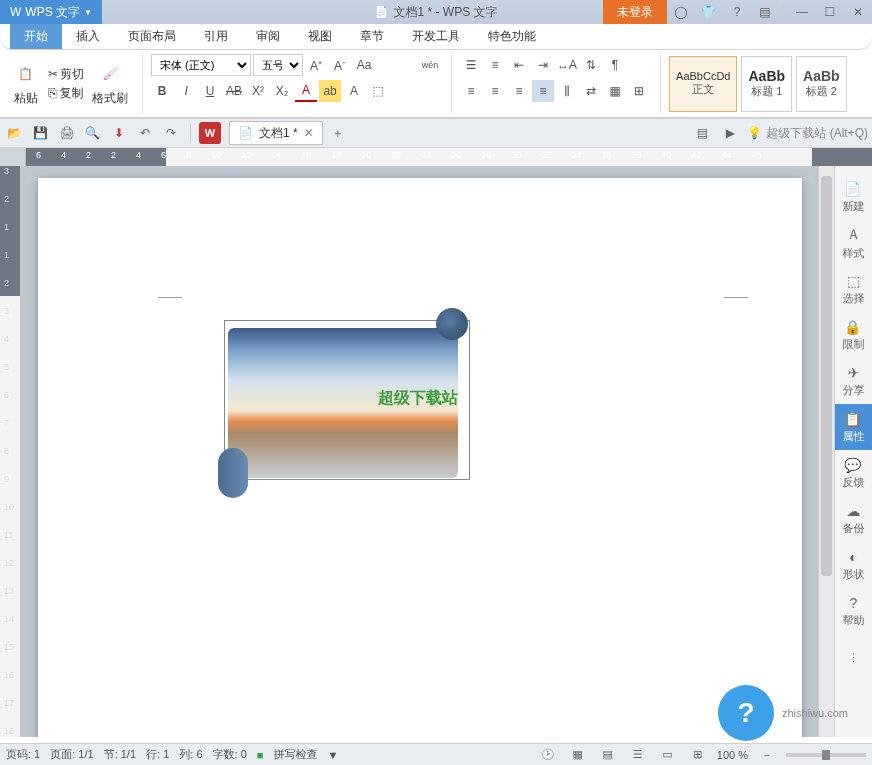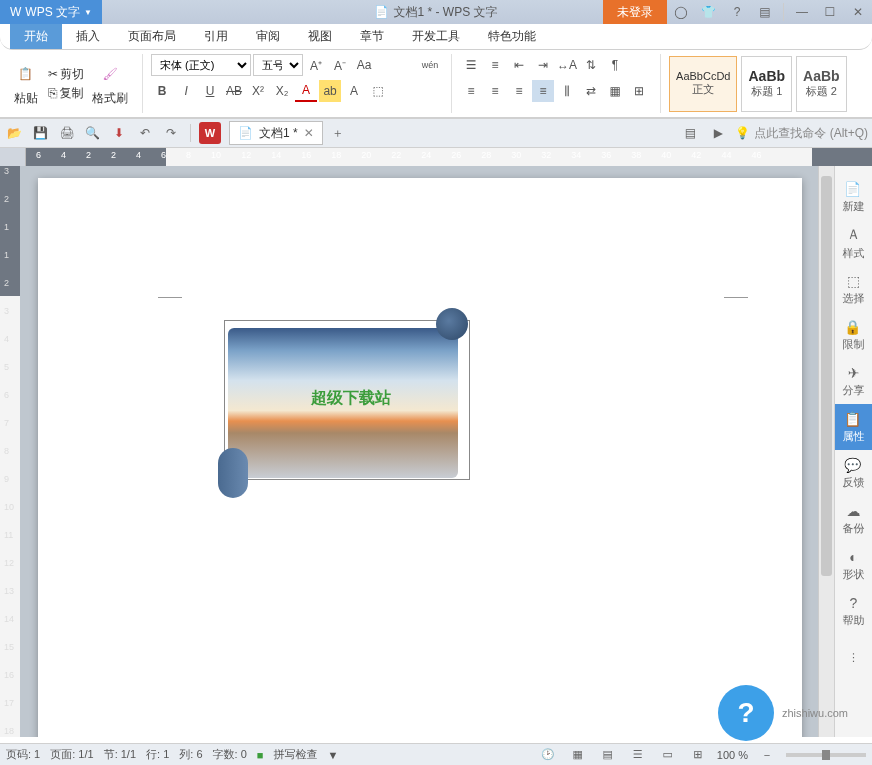--- a/index.html
+++ b/index.html
@@ -44,21 +44,21 @@
 .vruler{width:20px;background:#6f7782;color:#fff;position:relative;}
 .vruler .white{position:absolute;top:130px;bottom:0;left:0;right:0;background:#f4f4f4;}
 .vruler-nums{position:absolute;left:4px;top:0;display:flex;flex-direction:column;gap:18px;font-size:9px;color:#ddd;}
 .canvas-wrap{flex:1;background:#bfc7cf;position:relative;overflow:hidden;}
 .page{position:absolute;left:18px;top:12px;width:764px;height:700px;background:#fff;box-shadow:0 2px 8px rgba(0,0,0,0.3);}
 .margin-mark{position:absolute;width:24px;height:24px;border:1px solid #999;}
 .mm-tl{top:96px;left:120px;border-right:none;border-bottom:none;border-left:none;transform:rotate(180deg);}
 .mm-tr{top:96px;right:54px;border-left:none;border-bottom:none;border-right:none;transform:rotate(180deg);}
 .scroll-shape{position:absolute;left:180px;top:130px;width:250px;height:190px;}
 .scroll-body{position:absolute;left:10px;top:20px;width:230px;height:150px;background:linear-gradient(to bottom,#3a5a88 0%,#7ba2c8 15%,#d4e2ed 35%,#f4e8d0 55%,#e89050 62%,#a88868 70%,#c8cdd4 100%);border-radius:6px;overflow:hidden;}
-.scroll-text{position:absolute;top:60px;left:16px;right:0;text-align:center;color:#3c9d3c;font-size:16px;font-weight:bold;}
+.scroll-text{position:absolute;top:60px;left:16px;right:0;text-align:right;color:#3c9d3c;font-size:16px;font-weight:bold;}
 .scroll-curl-tr{position:absolute;right:0;top:0;width:32px;height:32px;background:radial-gradient(circle at 40% 40%,#5a7aa0,#2e4868);border-radius:50%;}
 .scroll-curl-bl{position:absolute;left:0;bottom:0;width:30px;height:50px;background:linear-gradient(to right,#4a6a90,#6a8ab0);border-radius:15px;}
 .sel-handles{position:absolute;inset:12px -2px 18px 6px;border:1px solid #888;}
 .vscroll{width:16px;background:#e9e9e9;border-left:1px solid #ccc;position:relative;}
 .vscroll-thumb{position:absolute;top:10px;left:2px;right:2px;height:400px;background:#c8c8c8;border-radius:3px;}
 .sidepanel{width:38px;background:#f4f4f4;border-left:1px solid #d0d0d0;display:flex;flex-direction:column;align-items:center;padding-top:8px;}
 .side-item{width:38px;height:46px;display:flex;flex-direction:column;align-items:center;justify-content:center;gap:2px;cursor:pointer;font-size:11px;color:#666;}
 .side-item.active{background:#4a90d9;color:#fff;}
 .side-icon{font-size:14px;}
 .statusbar{height:22px;background:#e9edf2;border-top:1px solid #d0d0d0;display:flex;align-items:center;padding:0 6px;gap:10px;font-size:11px;color:#555;position:absolute;bottom:0;left:0;right:0;}
@@ -215,21 +215,21 @@
     <span>📄</span>
     <span>文档1 *</span>
     <span class="doctab-close">✕</span>
   </div>
   <div class="qat-btn">＋</div>
   <div class="qat-right">
     <div class="qat-btn">▤</div>
     <div class="qat-btn">▶</div>
     <div class="search-cmd">
       <span class="bulb">💡</span>
-      <span>点此查找命令 (Alt+Q)</span>
+      <span>超级下载站 (Alt+Q)</span>
     </div>
   </div>
 </div>
 
 <div class="ruler-row">
   <div class="ruler-corner"></div>
   <div class="ruler-h">
     <div class="white"></div>
     <div class="ruler-nums" id="hruler">
         <span>6</span>

